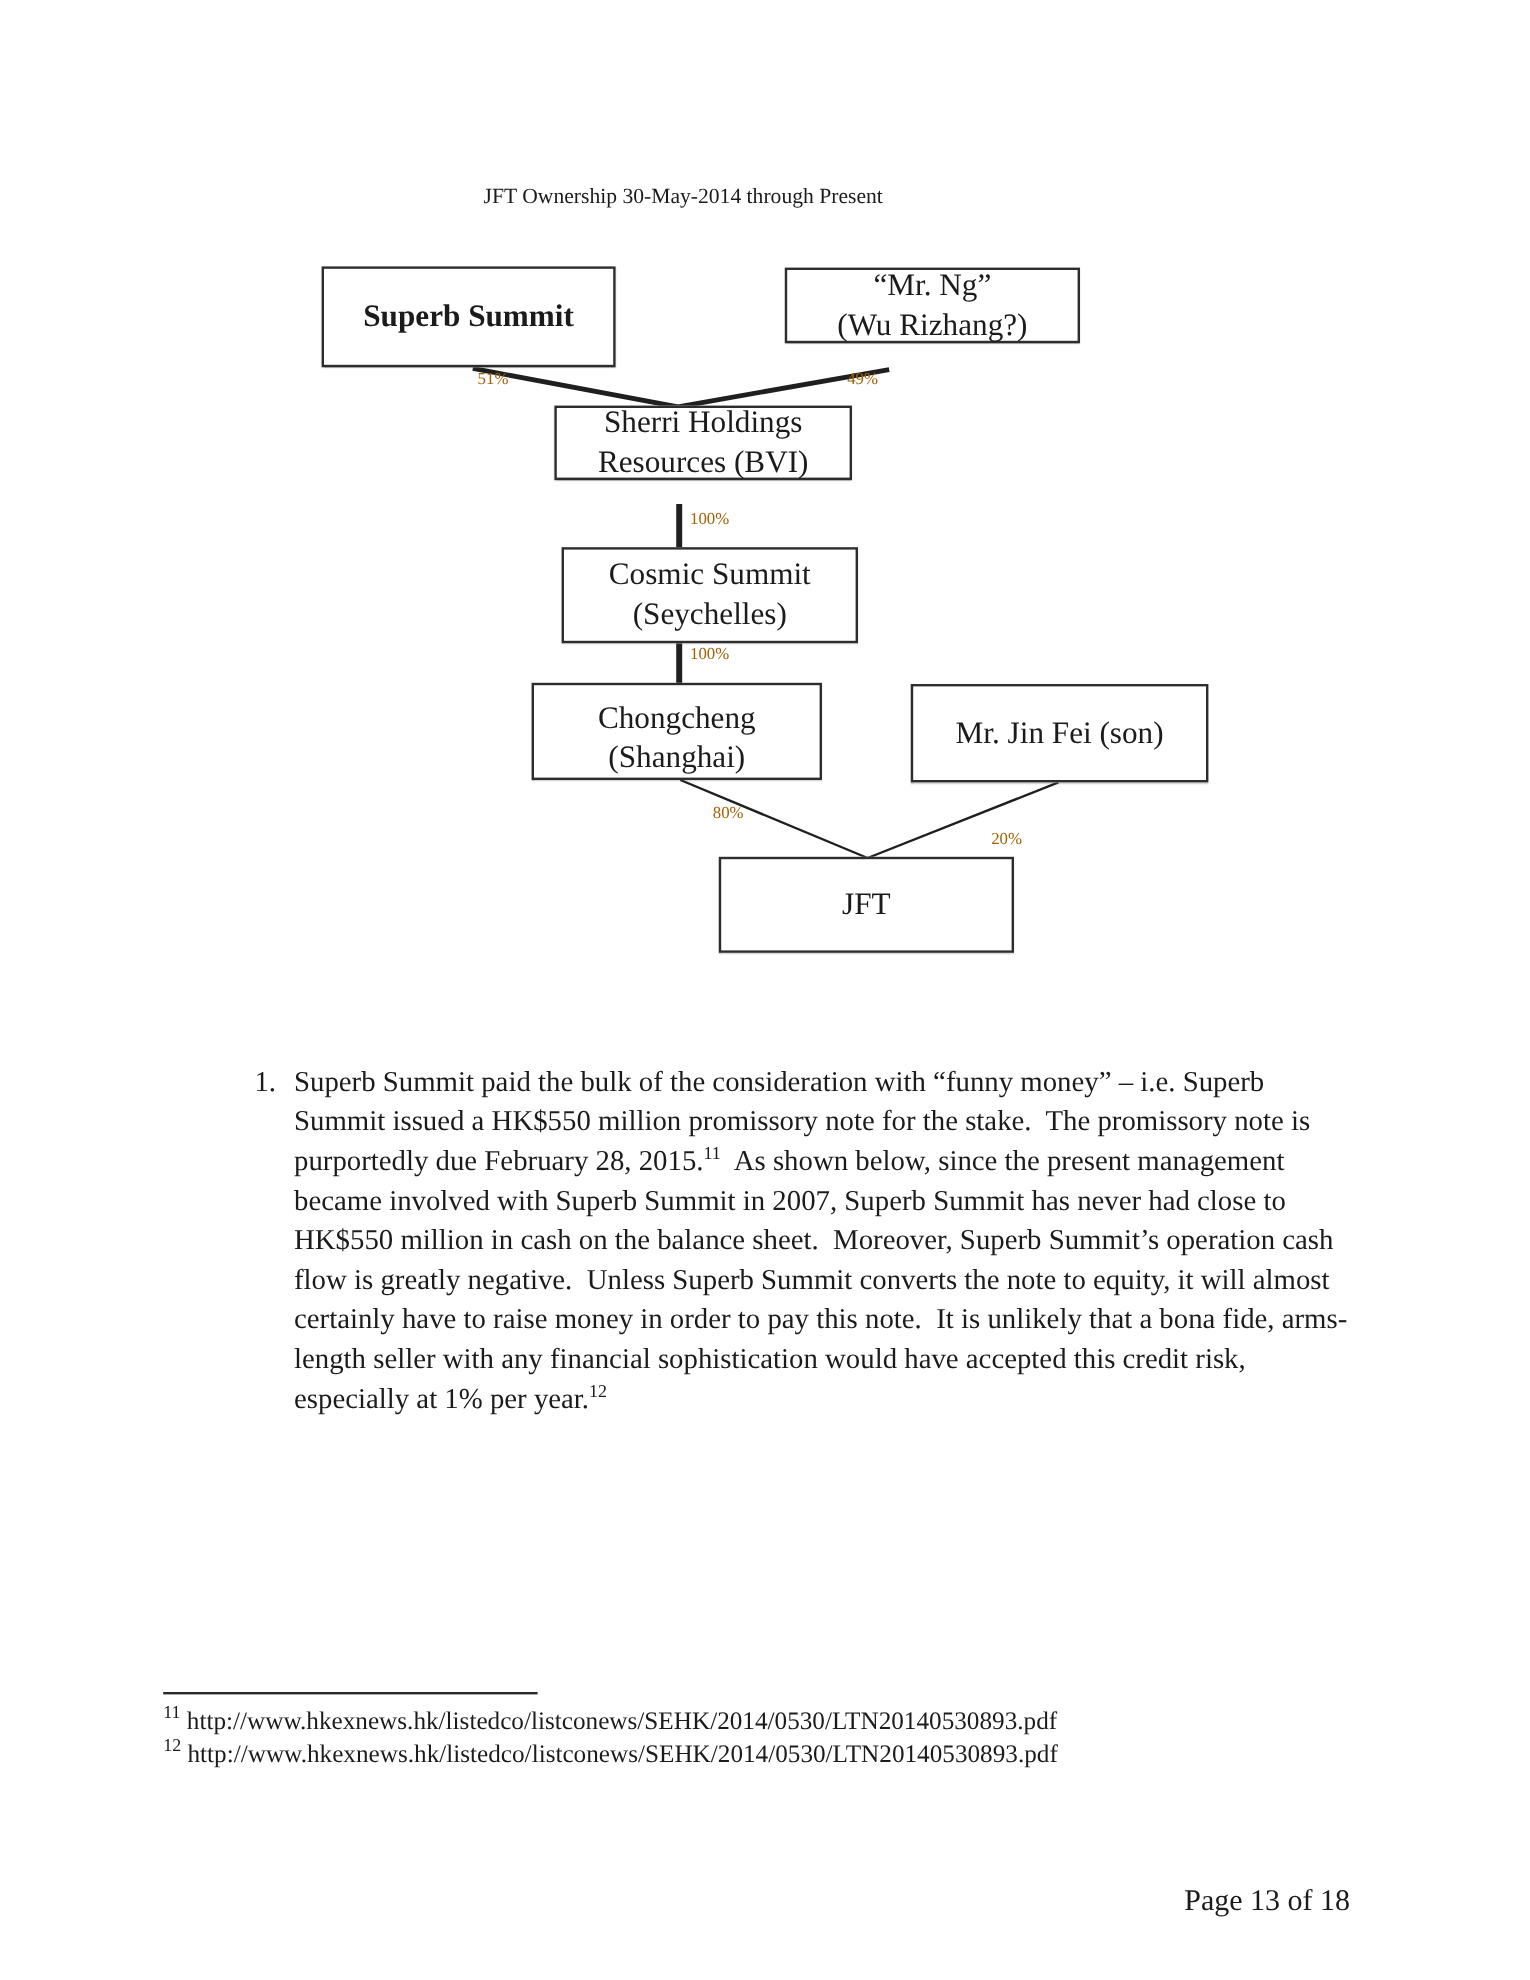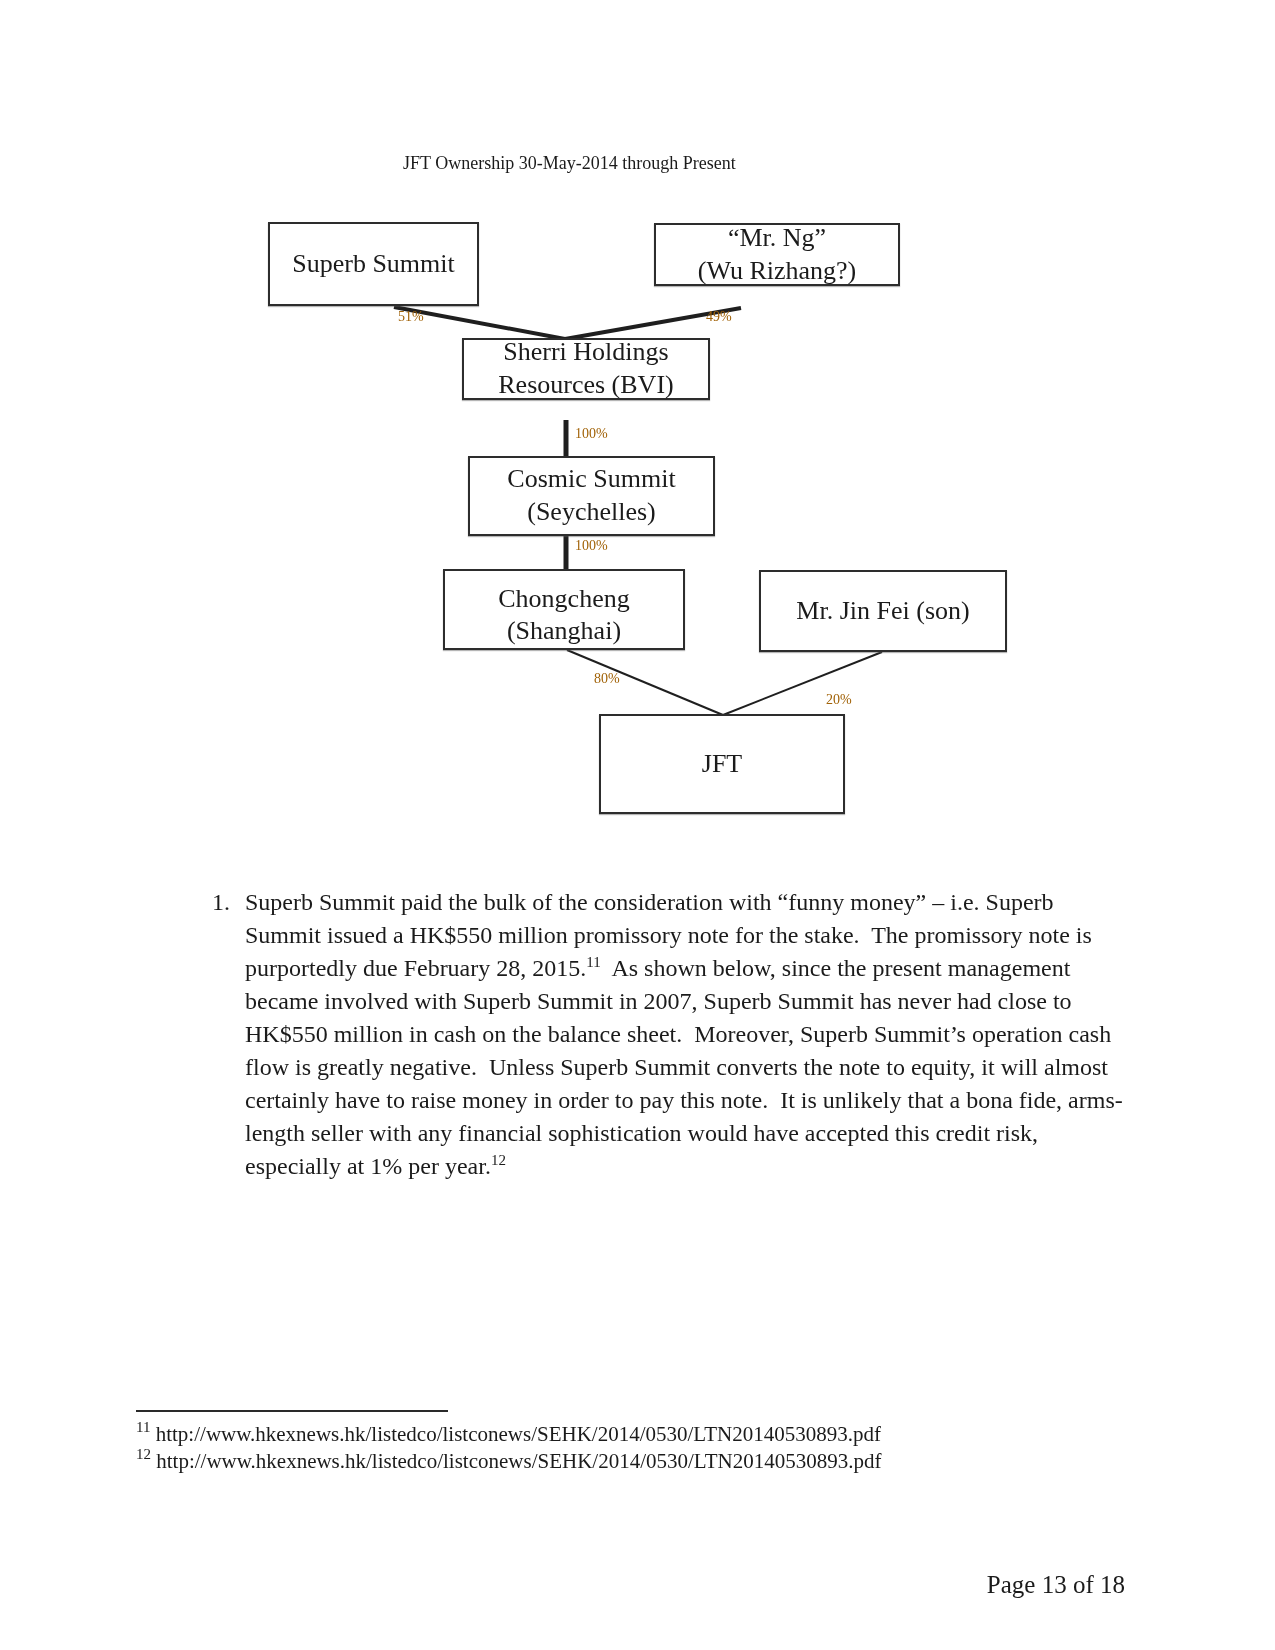--- a/index.html
+++ b/index.html
@@ -34,27 +34,27 @@
     border: 2px solid #2d2d2d;
     box-shadow: 0 1px 1px rgba(90,90,90,.45);
     display: flex;
     flex-direction: column;
     align-items: center;
     justify-content: center;
     text-align: center;
     font-size: 26px;
     line-height: 1.26;
   }
-  .node-superb     { left: 268px; top: 222px; width: 211px; height: 84px; }
+  .node-superb     { left: 268px; top: 222px; width: 245px; height: 84px; font-weight: bold; }
   .node-ng         { left: 654px; top: 223px; width: 246px; height: 63px; }
   .node-sherri     { left: 462px; top: 338px; width: 248px; height: 62px; }
   .node-cosmic     { left: 443px; top: 456px; width: 247px; height: 80px; margin-left: 25px; }
   .node-chongcheng { left: 443px; top: 569px; width: 242px; height: 81px; justify-content: flex-end; }
   .node-jinfei     { left: 759px; top: 570px; width: 248px; height: 82px; }
-  .node-jft        { left: 599px; top: 714px; width: 246px; height: 100px; }
+  .node-jft        { left: 599px; top: 714px; width: 246px; height: 80px; }
   .edge-label {
     position: absolute;
     font-size: 14px;
     color: #a16207;
     white-space: nowrap;
   }
   .lbl-51  { left: 398px; top: 309px; }
   .lbl-49  { left: 706px; top: 309px; }
   .lbl-100a{ left: 575px; top: 426px; }
   .lbl-100b{ left: 575px; top: 538px; }

